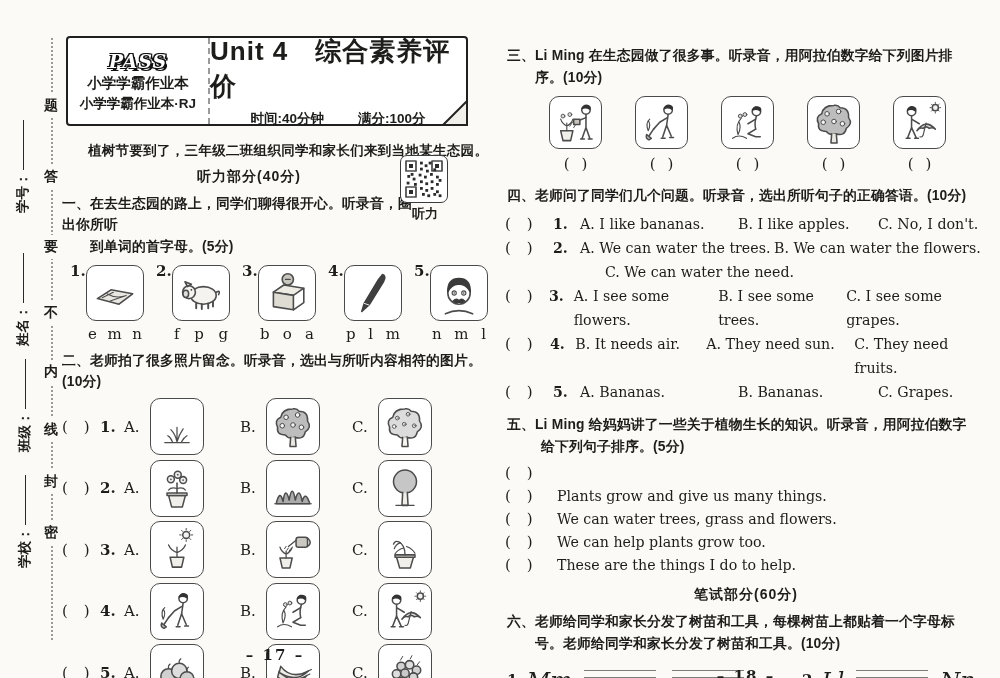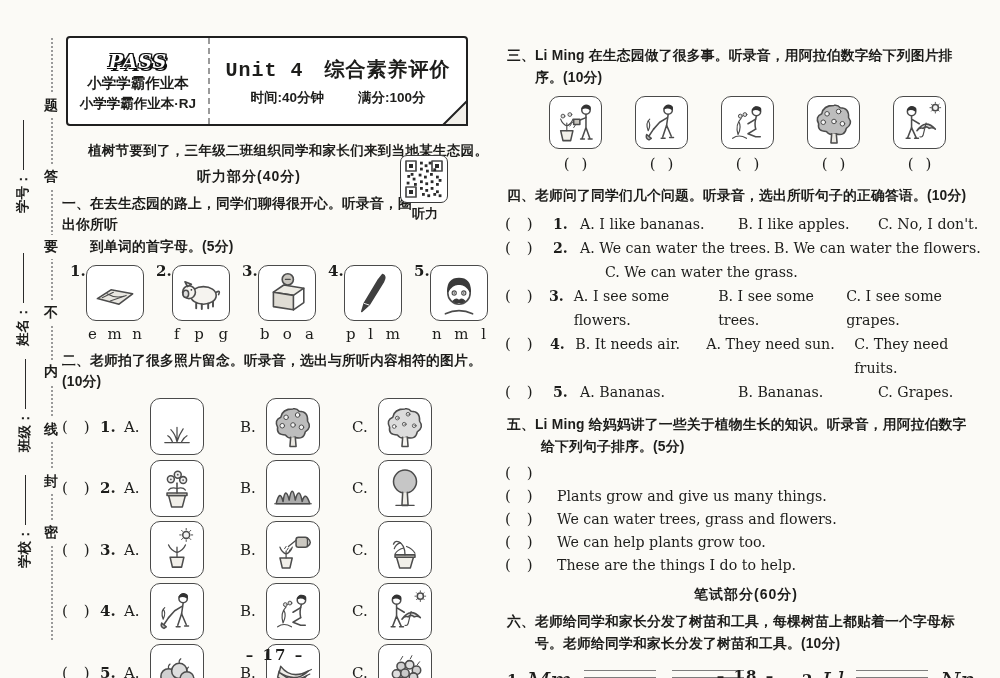--- a/index.html
+++ b/index.html
@@ -26,21 +26,21 @@
     border:2.2px solid #1f1f1f;border-radius:4px;background:#fff;
     display:flex;align-items:stretch;}
   .hb-left{width:136px;border-right:2px dashed #9a9a9a;display:flex;flex-direction:column;
     align-items:center;justify-content:center;gap:2px;padding:4px 2px;}
   .brand{font-family:"DejaVu Serif",serif;font-weight:700;font-style:italic;font-size:19px;
     letter-spacing:1px;color:#fff;
     text-shadow:-1.3px -1.3px 0 #111,1.3px -1.3px 0 #111,-1.3px 1.3px 0 #111,1.3px 1.3px 0 #111,2.5px 2.5px 0 #111;}
   .series{font-size:14.5px;font-weight:700;}
   .edition{font-size:13.5px;font-weight:700;}
   .hb-right{flex:1;display:flex;flex-direction:column;align-items:center;justify-content:center;gap:6px;}
-  .unit-title{font-family:Liberation Mono, monospace;font-weight:700;font-size:20px;letter-spacing:1px;}
+  .unit-title{font-family:Liberation Sans, sans-serif;font-weight:700;font-size:26px;letter-spacing:1px;}
   .unit-meta{font-size:13.5px;font-weight:700;display:flex;gap:34px;}
   .fold{position:absolute;right:-2px;bottom:-2px;}
   
   .intro{margin:14px 0 0 28px;font-size:13.5px;font-weight:600;letter-spacing:.3px;}
   .section{margin:8px 0 0 0;width:378px;text-align:center;font-size:14px;font-weight:800;letter-spacing:1px;}
   .section.full{width:100%;}
   .qtext{margin:7px 0 0 2px;font-size:13.8px;font-weight:700;line-height:21px;letter-spacing:.2px;}
   .qtext.narrow{width:354px;}
   .qtext.indent{margin-left:30px;margin-top:1px;}
   
@@ -583,21 +583,21 @@
           <span class="q4-opt" style="width: 158px;">A. I like bananas.</span>
           <span class="q4-opt" style="width: 140px;">B. I like apples.</span>
           <span class="q4-opt">C. No, I don't.</span>
         </div>
         <div class="q4-row">
           <span class="bracket">(<span class="bgap"></span>)</span>
           <span class="q4-num">2.</span>
           <span class="q4-opt" style="width: 194px;">A. We can water the trees.</span>
           <span class="q4-opt">B. We can water the flowers.</span>
         </div>
-        <div class="q4-line2">C. We can water the grass.</div>
+        <div class="q4-line2">C. We can water the need.</div>
         <div class="q4-row">
           <span class="bracket">(<span class="bgap"></span>)</span>
           <span class="q4-num">3.</span>
           <span class="q4-opt" style="width: 158px;">A. I see some flowers.</span>
           <span class="q4-opt" style="width: 140px;">B. I see some trees.</span>
           <span class="q4-opt">C. I see some grapes.</span>
         </div>
         <div class="q4-row">
           <span class="bracket">(<span class="bgap"></span>)</span>
           <span class="q4-num">4.</span>

